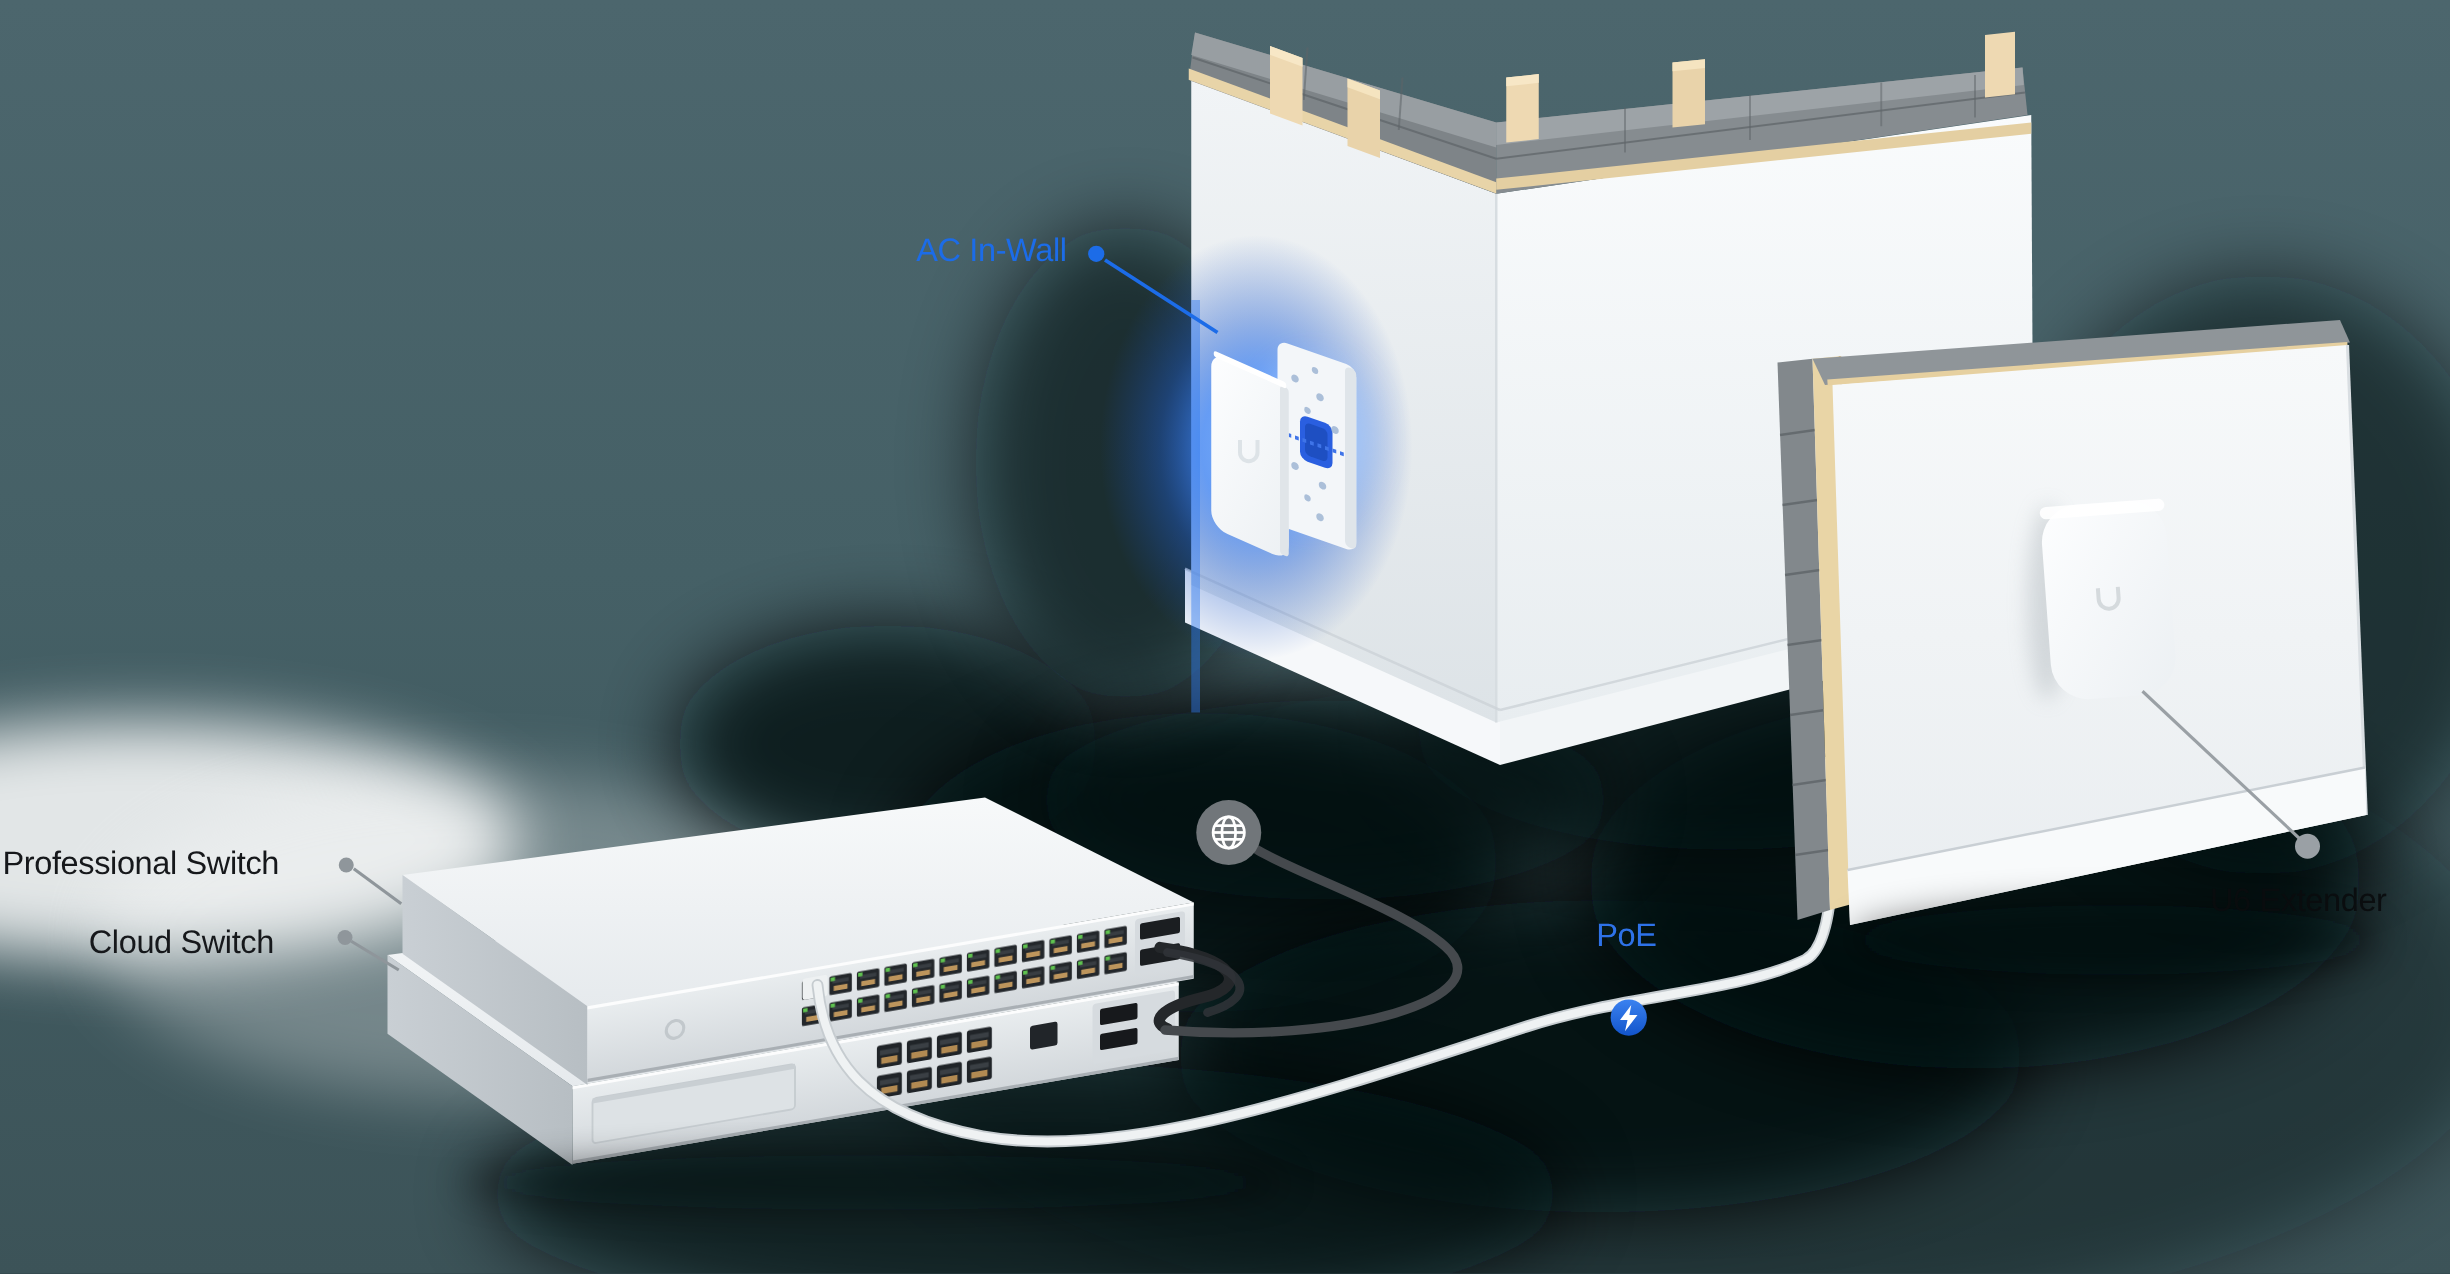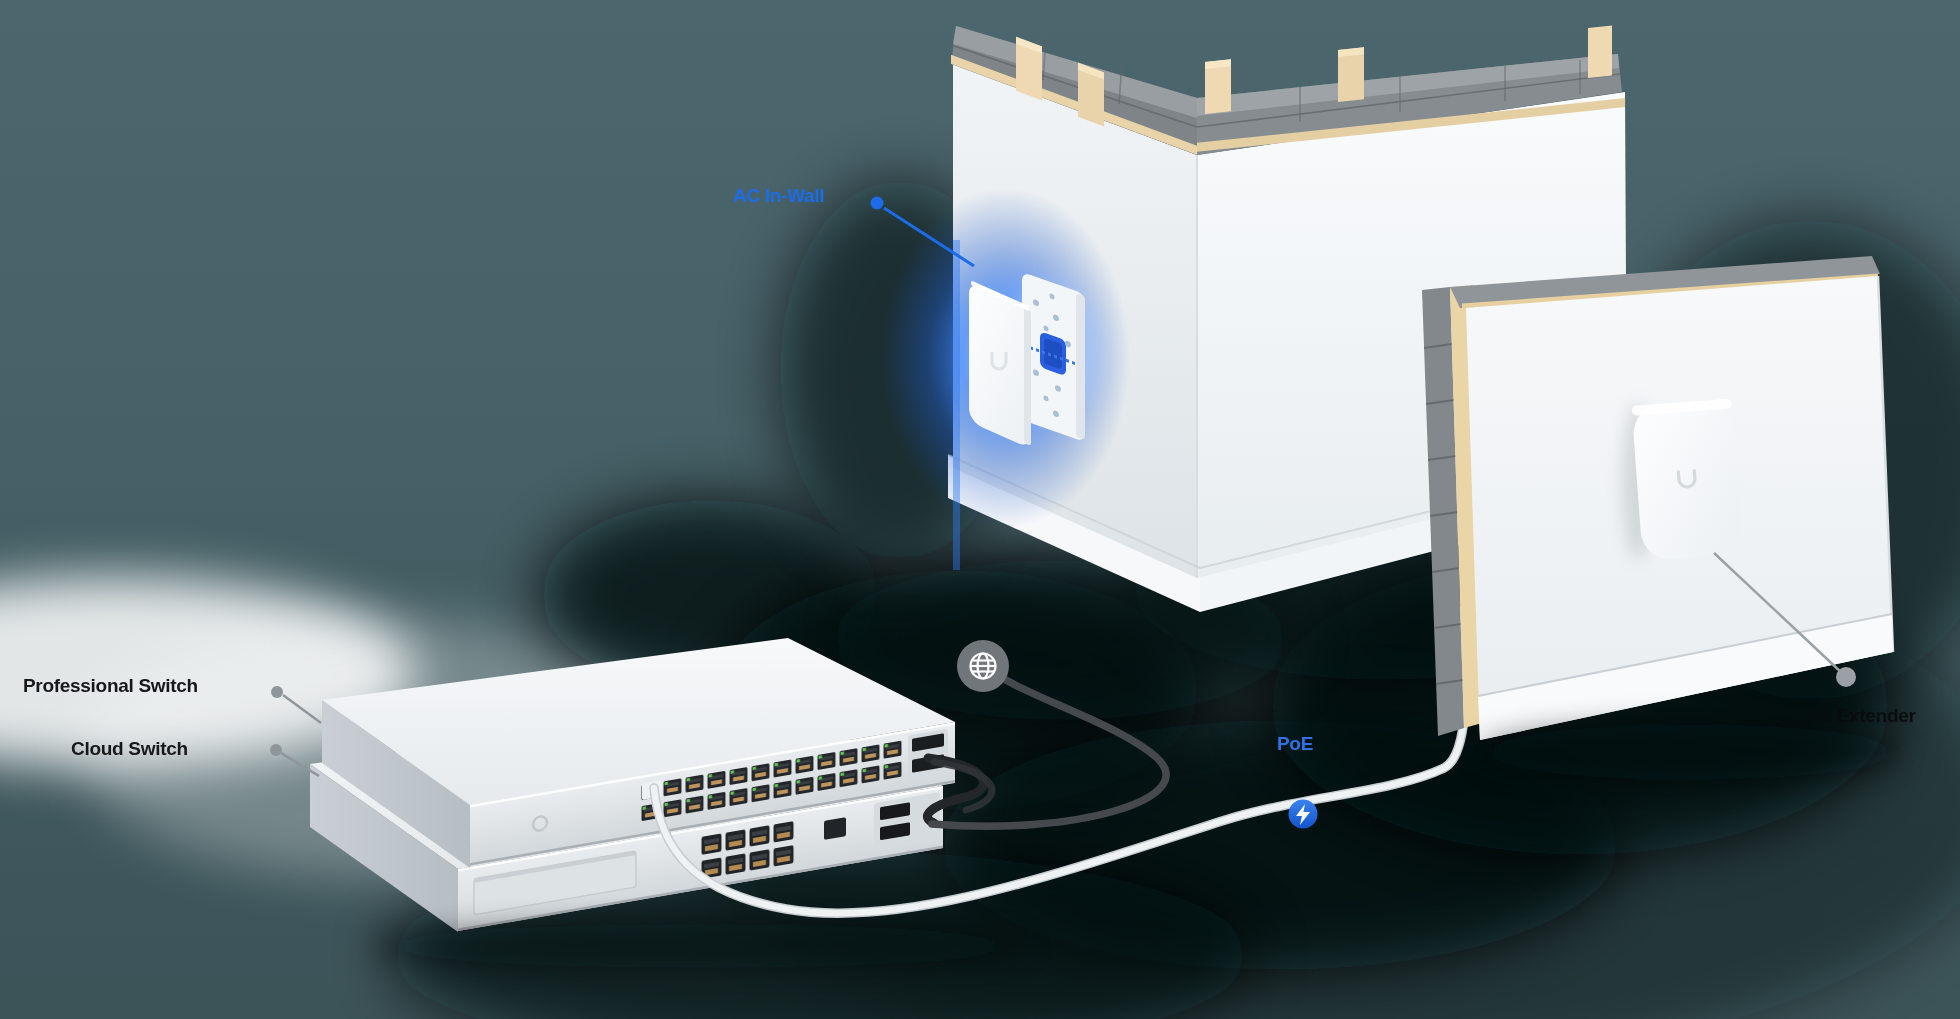--- a/index.html
+++ b/index.html
@@ -3,27 +3,27 @@
 <meta charset="utf-8">
 <style>
   html,body{margin:0;padding:0;background:#2e4046;}
   #stage{
     position:relative;width:1960px;height:1019px;overflow:hidden;
     background:linear-gradient(180deg,#4c666d 0%,#456066 45%,#3c5358 100%);
     font-family:"Liberation Sans",sans-serif;
   }
   #scene{position:absolute;inset:0;}
   .lbl{
-    position:absolute;font-weight:700;font-size:19px;letter-spacing:-0.3px;
+    position:absolute;font-weight:400;font-size:26px;letter-spacing:-0.3px;
     white-space:nowrap;line-height:1.1;user-select:none;
   }
   .lbl-dark{color:var(--label_dark,#16181b);}
   .lbl-blue{color:var(--accent_blue,#1c6ce8);}
   .lbl-poe{color:var(--poe_blue,#2e72e8);}
-  .lbl-faint{color:#0a0c0e;opacity:.92;margin-left:40px;}
+  .lbl-faint{color:#0a0c0e;opacity:.92;}
 </style>
 </head>
 <body>
 
 <div id="stage">
 
 <svg id="scene" viewBox="0 0 1960 1019" width="1960" height="1019">
   <defs>
     <filter id="b30" x="-60%" y="-60%" width="220%" height="220%">
           <feGaussianBlur stdDeviation="30"></feGaussianBlur>
@@ -291,18 +291,18 @@
     <line x1="283" y1="695" x2="321" y2="723" stroke="#8f969b" stroke-width="2.5"></line>
     <circle cx="277" cy="692" r="6" fill="#8f969b"></circle>
   </g>
   <g>
     <line x1="281" y1="753" x2="319" y2="776" stroke="#8f969b" stroke-width="2.5"></line>
     <circle cx="276" cy="750" r="6" fill="#8f969b"></circle>
   </g>
 </svg>
 
 <div class="lbl lbl-blue" style="left:733px;top:186px;">AC In-Wall</div>
-<div class="lbl lbl-dark" style="left:23px;top:676px;">Professional Switch</div>
+<div class="lbl lbl-dark" style="left:2px;top:676px;">Professional Switch</div>
 <div class="lbl lbl-dark" style="left:71px;top:739px;">Cloud Switch</div>
 <div class="lbl lbl-poe" style="left:1277px;top:734px;">PoE</div>
 <div class="lbl lbl-faint" style="left:1768px;top:706px;">U6 Extender</div>
 
 </div>
 
 </body></html>

